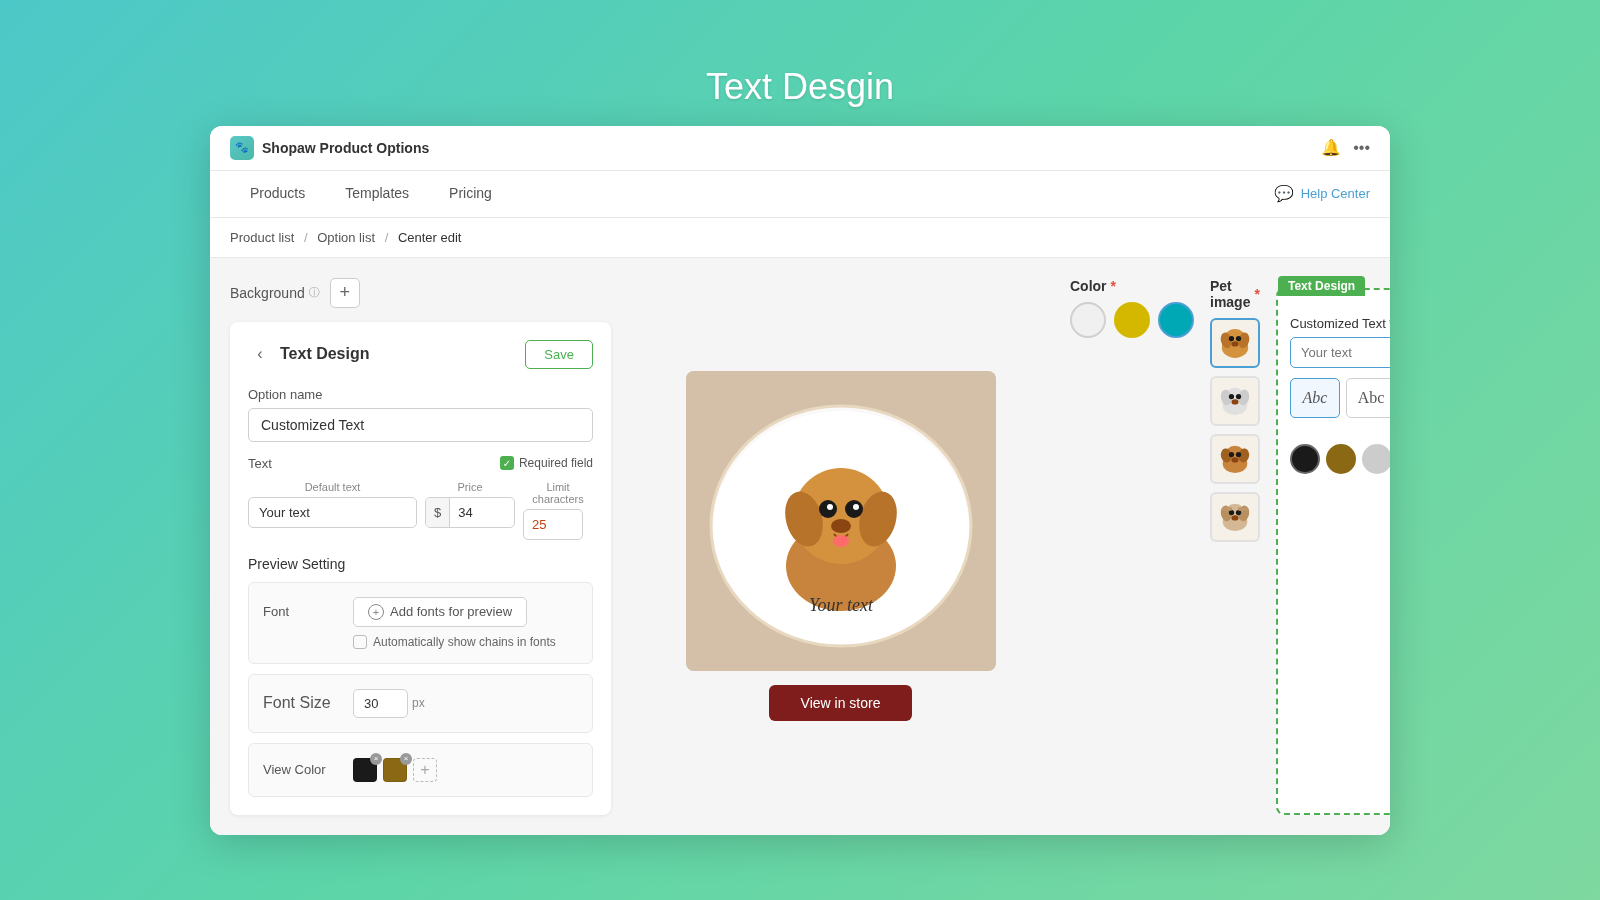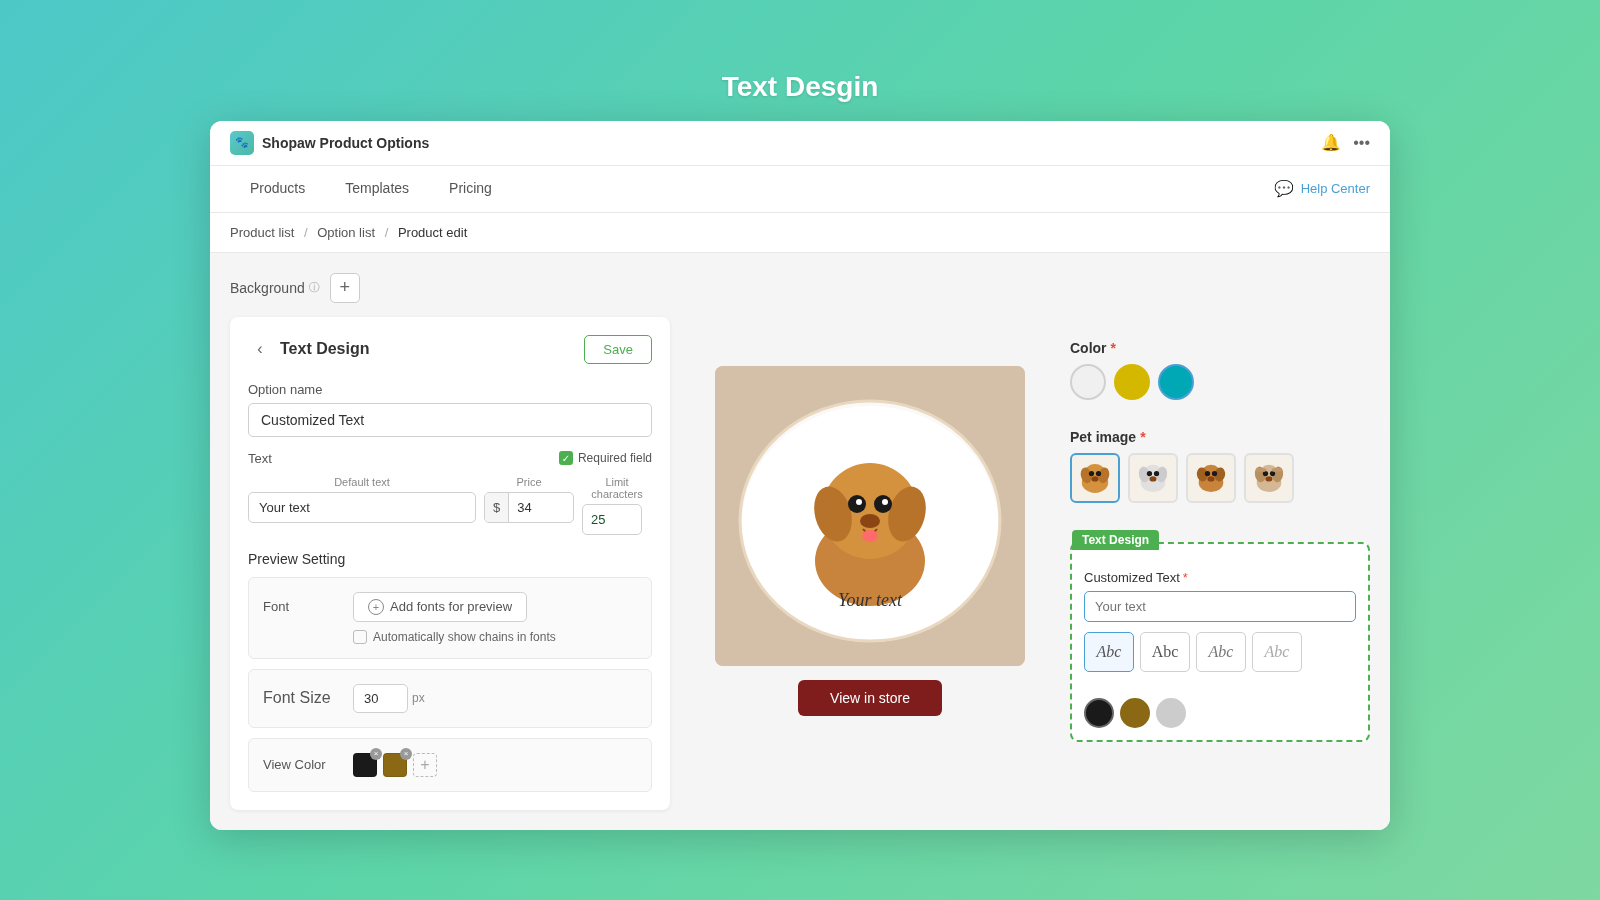--- a/index.html
+++ b/index.html
@@ -8,22 +8,22 @@
       background: linear-gradient(135deg, #4dc8c8 0%, #5dd5a8 50%, #7ed8a0 100%);
       width: 1600px;
       height: 900px;
       display: flex;
       flex-direction: column;
       align-items: center;
       justify-content: center;
       overflow: hidden;
     }
     .page-title {
-      font-size: 28px;
-      font-weight: 700;
+      font-size: 36px;
+      font-weight: 400;
       color: white;
       margin-bottom: 18px;
       text-shadow: 0 1px 3px rgba(0,0,0,0.15);
     }
     .app-window {
       background: #f5f5f5;
       border-radius: 12px;
       width: 1180px;
       min-height: 660px;
       box-shadow: 0 8px 40px rgba(0,0,0,0.18);
@@ -111,21 +111,21 @@
     
     .main-content {
       display: flex;
       flex: 1;
       padding: 20px;
       gap: 20px;
       background: #f5f5f5;
     }
     
     .left-panel {
-      width: 440px;
+      width: 381px;
       flex-shrink: 0;
     }
     .background-row {
       display: flex;
       align-items: center;
       gap: 10px;
       margin-bottom: 14px;
     }
     .background-label {
       font-size: 14px;
@@ -268,21 +268,21 @@
       font-size: 13px;
       color: #333;
       outline: none;
     }
     .limit-input {
       width: 60px;
       padding: 7px 8px;
       border: 1.5px solid #d0d0d0;
       border-radius: 5px;
       font-size: 13px;
-      color: #14532d;
+      color: #c2410c;
       outline: none;
     }
     
     .preview-setting-label {
       font-size: 14px;
       font-weight: 500;
       color: #333;
       margin: 16px 0 10px;
     }
     .preview-setting-card {
@@ -467,23 +467,22 @@
       border-radius: 6px;
       font-size: 14px;
       font-weight: 500;
       cursor: pointer;
     }
     
     .right-panel {
       width: 300px;
       flex-shrink: 0;
       display: flex;
-      flex-direction: column;
-      gap: 29px;
-      justify-content: center;
+      flex-direction: row;
+      gap: 16px;
     }
     .right-section-label {
       font-size: 14px;
       font-weight: 600;
       color: #333;
       margin-bottom: 8px;
       display: flex;
       align-items: center;
       gap: 4px;
     }
@@ -628,21 +627,21 @@
       <span style="font-size:16px; color:#4a9fd4;">💬</span>
       <span>Help Center</span>
     </div>
   </div>
 
   <div class="breadcrumb">
     <span>Product list</span>
     <span class="sep">/</span>
     <span>Option list</span>
     <span class="sep">/</span>
-    <span class="current">Product edit</span>
+    <span class="current">Center edit</span>
   </div>
 
   <div class="main-content">
 
     <div class="left-panel">
 
       <div class="background-row">
         <div class="background-label">
           <span>Background</span>
           <span style="font-size:11px; color:#aaa;">ⓘ</span>

